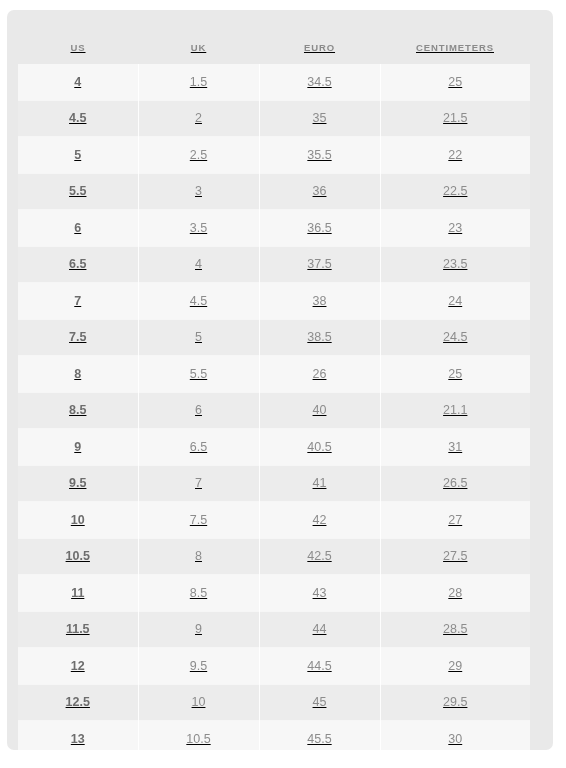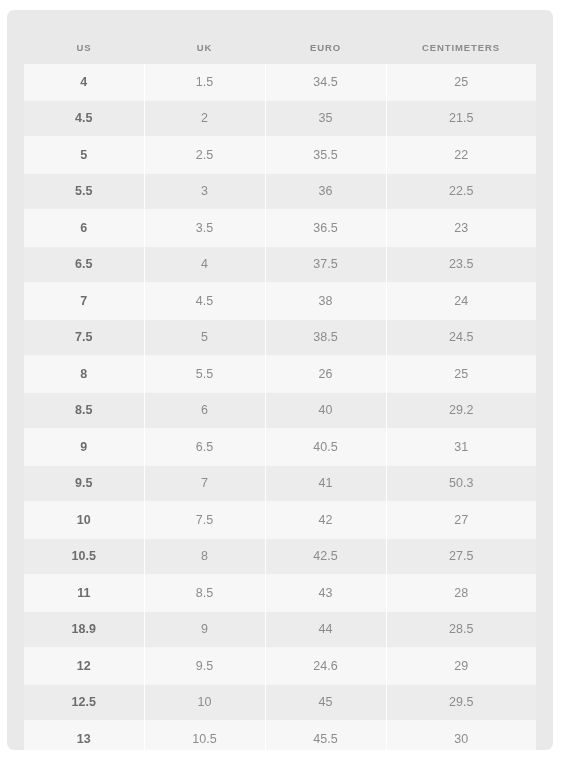--- a/index.html
+++ b/index.html
@@ -23,25 +23,26 @@
     height: 740px;
     box-sizing: border-box;
     background: #e9e9e9;
     border-radius: 7px;
     padding: 0;
     overflow: hidden;
   }
 
   .size-table {
     position: absolute;
-    left: 17px;
+    left: 11px;
     top: 32px;
     width: 512px;
     border-collapse: collapse;
     table-layout: fixed;
+    text-decoration: underline;
   }
 
   .size-table thead th {
     background: #e9e9e9;
     color: #8a8a8a;
     font-size: 9.5px;
     font-weight: bold;
     letter-spacing: 0.9px;
     text-transform: uppercase;
     text-align: center;
@@ -156,62 +157,62 @@
         <tr>
           <td class="col-us">8</td>
           <td class="col-uk">5.5</td>
           <td class="col-euro">26</td>
           <td class="col-cm">25</td>
         </tr>
         <tr>
           <td class="col-us">8.5</td>
           <td class="col-uk">6</td>
           <td class="col-euro">40</td>
-          <td class="col-cm">29.2</td>
+          <td class="col-cm">21.1</td>
         </tr>
         <tr>
           <td class="col-us">9</td>
           <td class="col-uk">6.5</td>
           <td class="col-euro">40.5</td>
           <td class="col-cm">31</td>
         </tr>
         <tr>
           <td class="col-us">9.5</td>
           <td class="col-uk">7</td>
           <td class="col-euro">41</td>
-          <td class="col-cm">50.3</td>
+          <td class="col-cm">26.5</td>
         </tr>
         <tr>
           <td class="col-us">10</td>
           <td class="col-uk">7.5</td>
           <td class="col-euro">42</td>
           <td class="col-cm">27</td>
         </tr>
         <tr>
           <td class="col-us">10.5</td>
           <td class="col-uk">8</td>
           <td class="col-euro">42.5</td>
           <td class="col-cm">27.5</td>
         </tr>
         <tr>
           <td class="col-us">11</td>
           <td class="col-uk">8.5</td>
           <td class="col-euro">43</td>
           <td class="col-cm">28</td>
         </tr>
         <tr>
-          <td class="col-us">18.9</td>
+          <td class="col-us">11.5</td>
           <td class="col-uk">9</td>
           <td class="col-euro">44</td>
           <td class="col-cm">28.5</td>
         </tr>
         <tr>
           <td class="col-us">12</td>
           <td class="col-uk">9.5</td>
-          <td class="col-euro">24.6</td>
+          <td class="col-euro">44.5</td>
           <td class="col-cm">29</td>
         </tr>
         <tr>
           <td class="col-us">12.5</td>
           <td class="col-uk">10</td>
           <td class="col-euro">45</td>
           <td class="col-cm">29.5</td>
         </tr>
         <tr>
           <td class="col-us">13</td>

